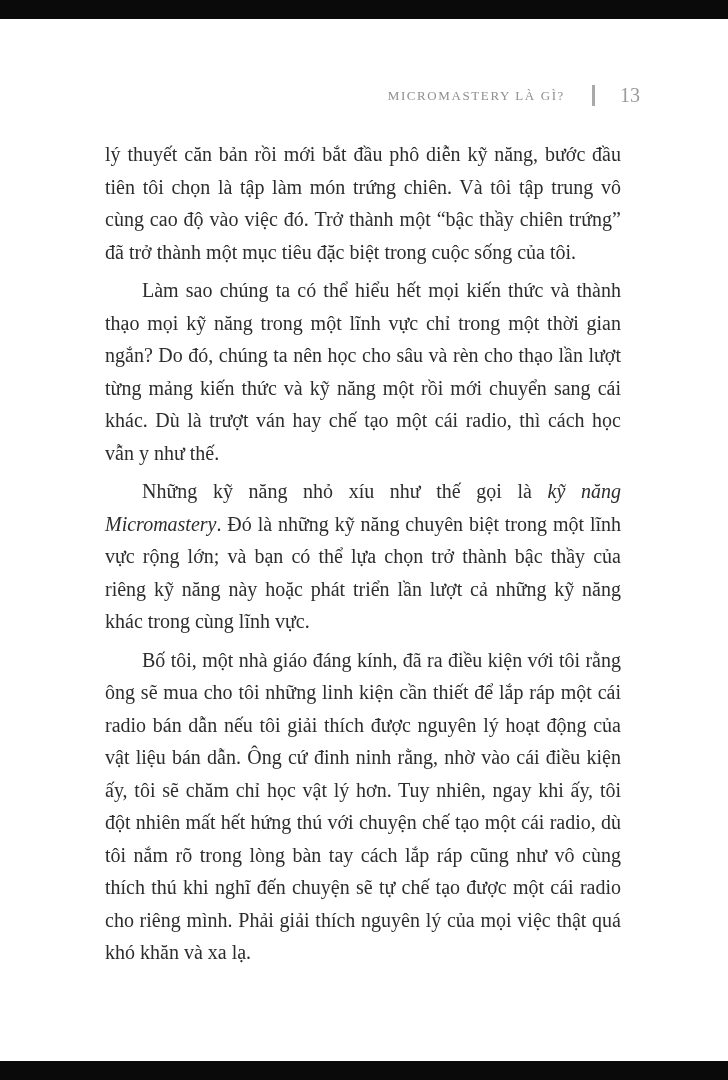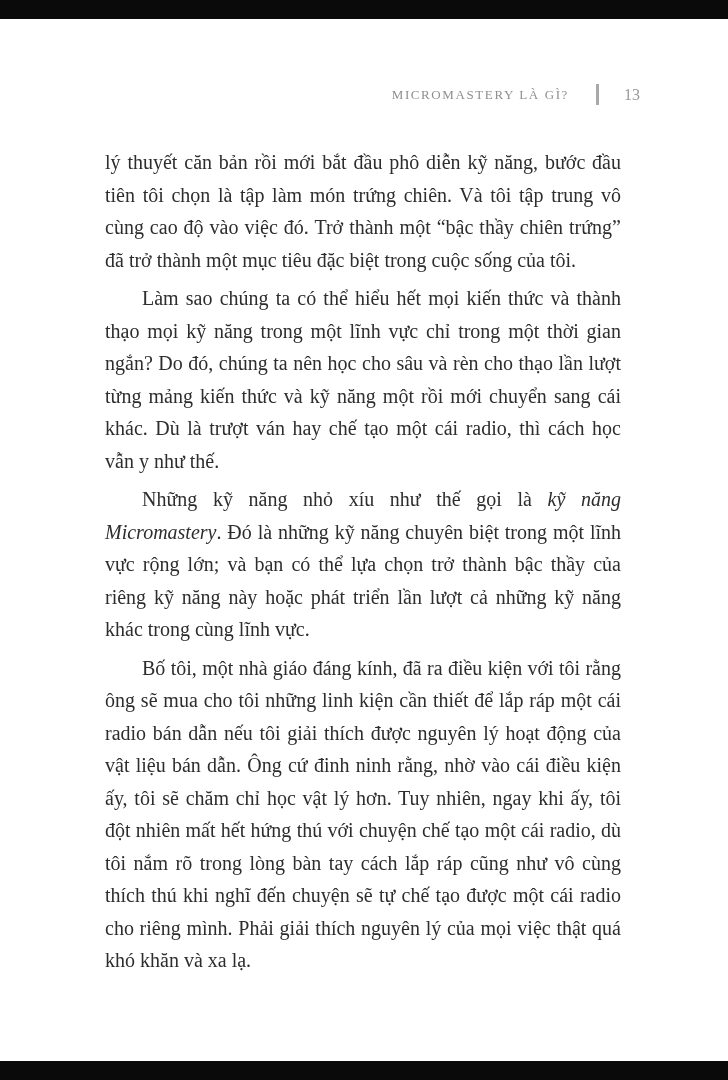--- a/index.html
+++ b/index.html
@@ -44,34 +44,33 @@
   .header-divider {
     display: inline-block;
     width: 3px;
     height: 21px;
     background: #a9a9a9;
     margin-left: 12px;
     margin-right: 10px;
   }
   .page-number {
     color: #9a9a9a;
-    font-size: 16px;
+    font-size: 20px;
     font-family: "Liberation Serif", serif;
   }
 
   .body-text {
     position: absolute;
     top: 138px;
     left: 105px;
     width: 516px;
     color: #2d2d2d;
     font-size: 20px;
     line-height: 32.5px;
     text-align: justify;
-    margin-top: 8px;
   }
   .body-text p {
     margin: 0 0 6px 0;
     padding: 0;
   }
   .body-text p.indent {
     text-indent: 37px;
   }
   .body-text em {
     font-style: italic;

